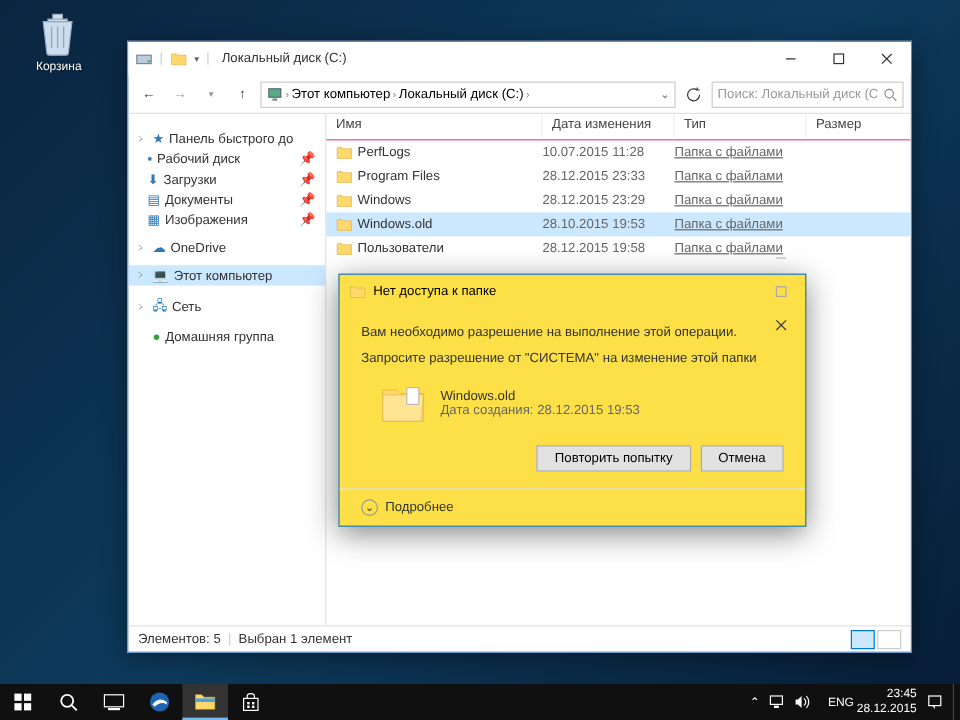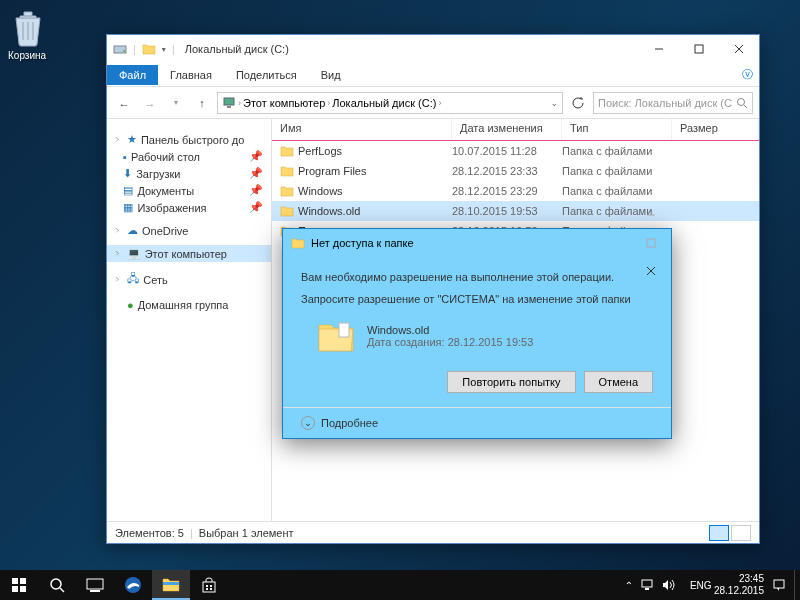--- a/index.html
+++ b/index.html
@@ -1,20 +1,20 @@
 <!DOCTYPE html>
 <html><head>
 <meta charset="utf-8">
 <style>
 * { box-sizing: border-box; margin: 0; padding: 0; font-family: "Segoe UI", Tahoma, sans-serif; }
 body { width: 800px; height: 600px; background: linear-gradient(135deg, #0a2540 0%, #0d3a5c 50%, #081d36 100%); overflow: hidden; position: relative; font-size: 11px; }
 
 
 .desktop-icons { position: absolute; top: 8px; left: 8px; display: flex; flex-direction: column; gap: 16px; }
-.desktop-icon { width: 60px; display: flex; flex-direction: column; align-items: flex-start; gap: 2px; color: #fff; text-align: center; cursor: pointer; }
+.desktop-icon { width: 60px; display: flex; flex-direction: column; align-items: flex-end; gap: 2px; color: #fff; text-align: center; cursor: pointer; }
 .desktop-icon .icon-box { width: 40px; height: 40px; display: flex; align-items: center; justify-content: center; }
 .desktop-icon .label { font-size: 10px; text-shadow: 1px 1px 2px rgba(0,0,0,.6); }
 
 
 .explorer { position: absolute; left: 106px; top: 34px; width: 654px; height: 510px; background: #fff; border: 1px solid #5a8ac6; box-shadow: 0 4px 20px rgba(0,0,0,.4); display: flex; flex-direction: column; }
 .title-bar { height: 28px; background: #fff; display: flex; align-items: center; padding: 0 0 0 6px; }
 .title-bar .qat { display: flex; align-items: center; gap: 6px; }
 .title-bar .title-text { margin-left: 10px; font-size: 11px; color: #333; }
 .title-bar .win-controls { margin-left: auto; display: flex; }
 .win-btn { width: 40px; height: 28px; display: flex; align-items: center; justify-content: center; cursor: pointer; }
@@ -41,29 +41,29 @@
 .nav-pane .expand { width: 10px; color: #666; font-size: 9px; }
 
 .file-pane { flex: 1; display: flex; flex-direction: column; }
 .columns { display: flex; height: 22px; border-bottom: 1px solid #ec4899; font-size: 11px; color: #444; }
 .columns > div { padding: 3px 8px; border-right: 1px solid #f0f0f0; }
 .col-name { width: 180px; } .col-date { width: 110px; } .col-type { width: 110px; } .col-size { flex: 1; }
 .file-list { flex: 1; }
 .file-row { display: flex; align-items: center; height: 20px; font-size: 11px; color: #333; cursor: pointer; }
 .file-row.selected { background: #cce8ff; }
 .file-row .fname { width: 180px; padding-left: 8px; display: flex; align-items: flex-start; gap: 4px; }
-.file-row .fdate { width: 110px; color: #666; } .file-row .ftype { width: 110px; color: #666; }
+.file-row .fdate { width: 110px; color: #666; } .file-row .ftype { width: 110px; color: #666; text-decoration: underline; }
 
 .status-bar { height: 22px; border-top: 1px solid #e1e1e1; display: flex; align-items: center; padding: 0 8px; font-size: 11px; color: #333; }
 .status-bar .view-btns { margin-left: auto; display: flex; gap: 2px; }
 .view-btn { width: 20px; height: 16px; border: 1px solid #ccc; cursor: pointer; }
 .view-btn.active { background: #cce8ff; border-color: #0078d7; }
 
 
-.dialog { position: absolute; left: 282px; top: 228px; width: 390px; background: #7dd3fc; border: 1px solid #1979ca; box-shadow: 0 6px 24px rgba(0,0,0,.5); }
+.dialog { position: absolute; left: 282px; top: 228px; width: 390px; background: #fde047; border: 1px solid #1979ca; box-shadow: 0 6px 24px rgba(0,0,0,.5); }
 .dialog .dlg-title { height: 28px; display: flex; align-items: center; padding: 0 0 0 8px; font-size: 11px; }
 .dialog .dlg-title .win-controls { margin-left: auto; }
 .dialog .dlg-body { padding: 14px 18px 10px; font-size: 11px; color: #333; }
 .dialog .dlg-body p { margin-bottom: 10px; }
 .dialog .folder-info { display: flex; align-items: center; gap: 10px; margin: 6px 0 14px 14px; }
 .dialog .folder-thumb { width: 42px; height: 42px; }
 .dialog .dlg-buttons { display: flex; justify-content: flex-end; gap: 8px; margin: 8px 0 4px; }
 .dialog button { padding: 4px 14px; font-size: 11px; border: 1px solid #adadad; background: #e1e1e1; cursor: pointer; }
 .dialog .dlg-more { border-top: 1px solid #e1e1e1; padding: 8px 18px; display: flex; align-items: center; gap: 6px; font-size: 11px; color: #333; cursor: pointer; }
 
@@ -128,27 +128,20 @@
         </div>
       <div class="win-btn">
           <svg width="10" height="10">
             <line x1="1" y1="1" x2="9" y2="9" stroke="#333"></line>
             <line x1="9" y1="1" x2="1" y2="9" stroke="#333"></line>
           </svg>
         </div>
     </div>
   </div>
 
-  <div class="ribbon">
-    <div class="tab active">Файл</div>
-    <div class="tab">Главная</div>
-    <div class="tab">Поделиться</div>
-    <div class="tab">Вид</div>
-    <span class="chevron">ⓥ</span>
-  </div>
 
   <div class="nav-bar">
     <div class="nav-arrow enabled">←</div>
     <div class="nav-arrow">→</div>
     <div class="nav-arrow" style="font-size:8px">▾</div>
     <div class="nav-arrow enabled">↑</div>
     <div class="breadcrumb">
       <span>
           <svg width="14" height="12" viewBox="0 0 14 12">
             <rect x="2" y="1" width="10" height="7" fill="#5a8" stroke="#567"></rect>
@@ -180,21 +173,21 @@
 
   <div class="explorer-body">
     <div class="nav-pane">
       <div class="nav-item group">
           <span class="expand">﹥</span>
           <span style="color:#2a7ab9">★</span>
           <span>Панель быстрого до</span>
         </div>
       <div class="nav-item">
           <span style="color:#2a7ab9">▪</span>
-          <span>Рабочий стол</span>
+          <span>Рабочий диск</span>
           <span style="margin-left:auto;color:#888">📌</span>
         </div>
       <div class="nav-item">
           <span style="color:#2a7ab9">⬇</span>
           <span>Загрузки</span>
           <span style="margin-left:auto;color:#888">📌</span>
         </div>
       <div class="nav-item">
           <span style="color:#2a7ab9">▤</span>
           <span>Документы</span>

